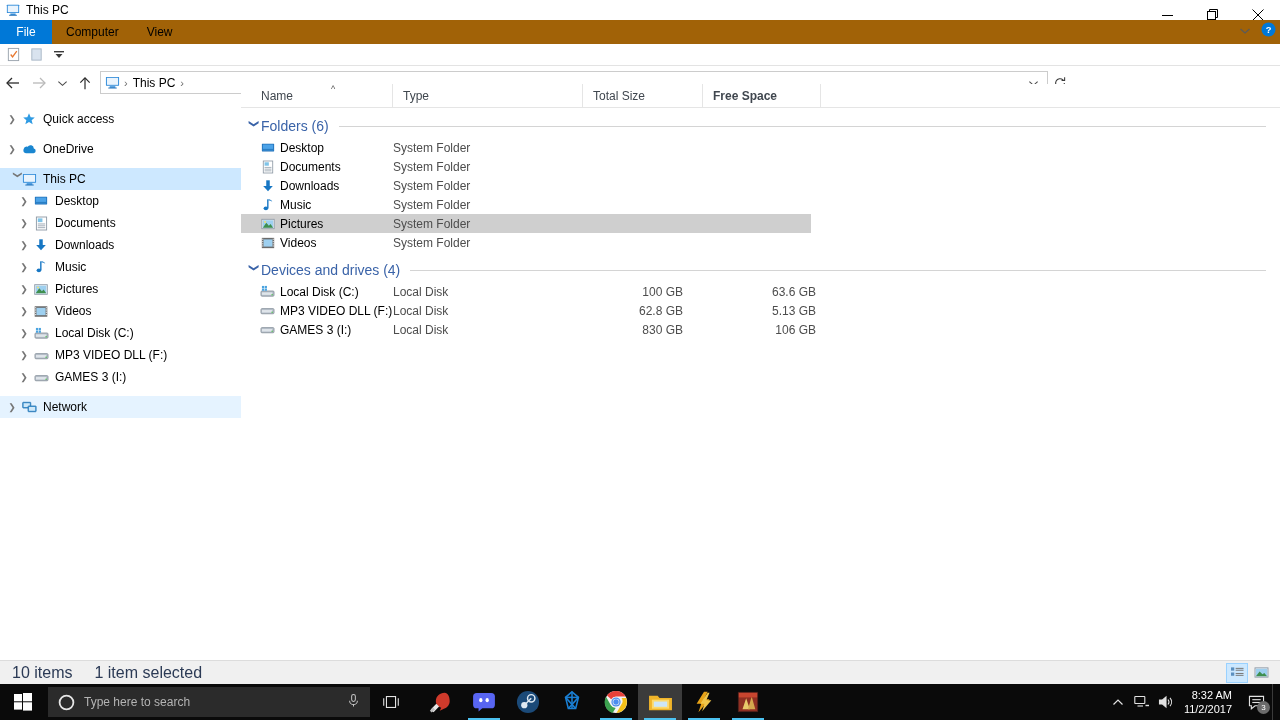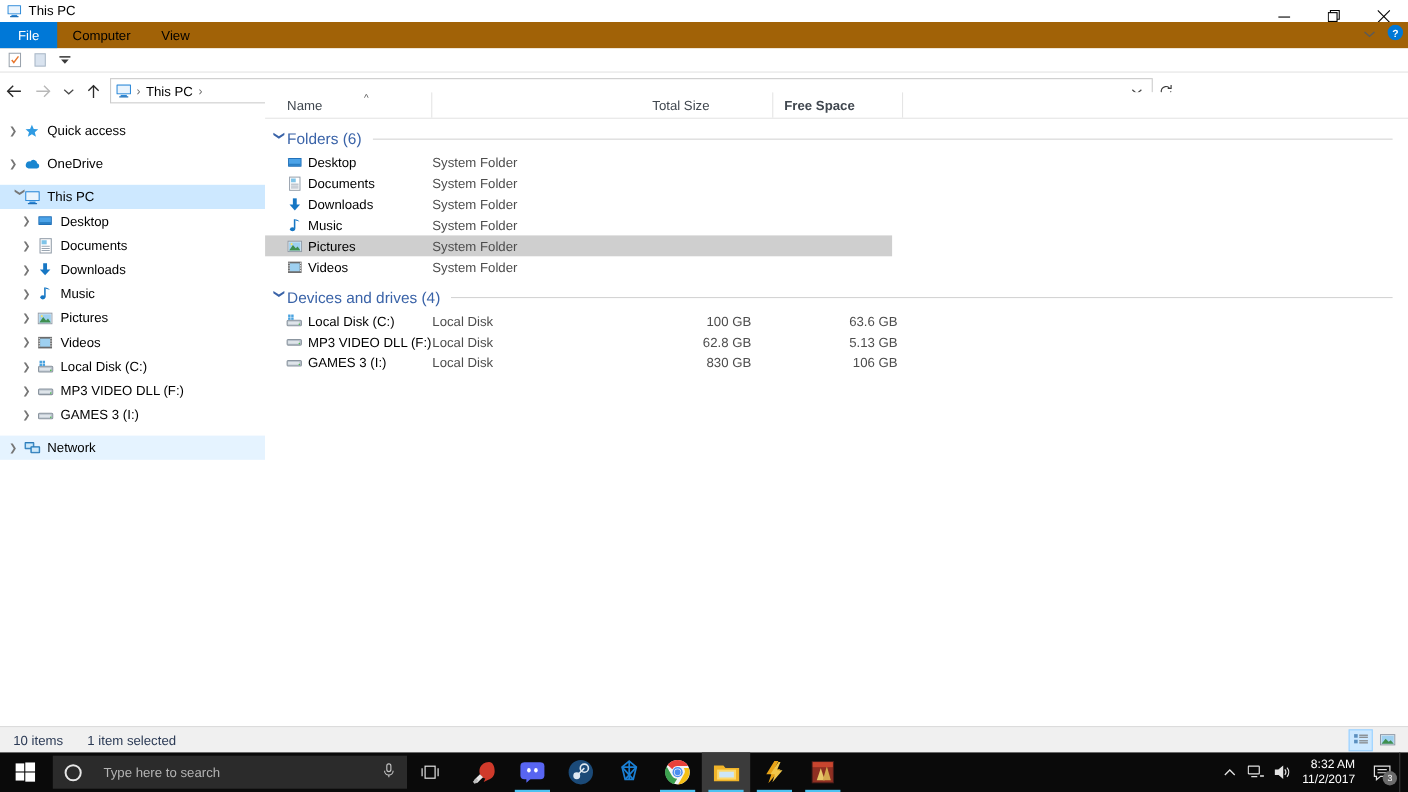--- a/index.html
+++ b/index.html
@@ -123,37 +123,37 @@
   .cell-name .ri { width: 17px; height: 16px; display: flex; align-items: center; justify-content: center; margin-right: 4px; }
   .cell-type { position: absolute; left: 152px; color: #4d4d4d; }
   .cell-size { position: absolute; left: 300px; width: 142px; text-align: right; color: #4d4d4d; }
   .cell-free { position: absolute; left: 440px; width: 135px; text-align: right; color: #4d4d4d; }
 
   
   .statusbar {
     position: absolute; left: 0; top: 660px; width: 1280px; height: 24px;
     background: #f0f0f0; border-top: 1px solid #dcdcdc; display: flex; align-items: center;
   }
-  .st-txt { font-size: 12px; color: #2b3a55; margin-left: 12px; }
+  .st-txt { font-size: 16px; color: #2b3a55; margin-left: 12px; }
   .st-txt.second { margin-left: 22px; }
   .viewbtns { margin-left: auto; display: flex; align-items: center; gap: 2px; margin-right: 8px; }
   .vbtn { width: 22px; height: 20px; display: flex; align-items: center; justify-content: center; }
   .vbtn.active { background: #cce8ff; border: 1px solid #99d1ff; }
 
   
   .taskbar {
     position: absolute; left: 0; top: 684px; width: 1280px; height: 36px;
     background: #0a0a0a; display: flex; align-items: center;
   }
   .startbtn { width: 46px; height: 36px; display: flex; align-items: center; justify-content: center; }
   .tb-search {
     width: 322px; height: 30px; background: #2b2b2b; display: flex; align-items: center; margin-left: 2px;
   }
   .tb-search .circ { margin-left: 10px; display: flex; }
-  .tb-search .ph { font-size: 12px; color: #b4b4b4; margin-left: 19px; }
+  .tb-search .ph { font-size: 12px; color: #b4b4b4; margin-left: 9px; }
   .tb-search .mic { margin-left: auto; margin-right: 10px; }
   .taskview { width: 42px; height: 36px; display: flex; align-items: center; justify-content: center; }
   .tbapps { display: flex; align-items: center; height: 36px; margin-left: 6px; }
   .tbapp {
     width: 44px; height: 36px; display: flex; align-items: center; justify-content: center;
     position: relative;
   }
   .tbapp.active { background: #3b3b3b; }
   .tbapp .ul { position: absolute; bottom: 0; left: 6px; width: 32px; height: 2px; background: #4cc2f1; }
   .tray { margin-left: auto; display: flex; align-items: center; height: 36px; }
@@ -486,20 +486,23 @@
     </div>
 
   </div>
 
   <div class="content">
 
     <div class="colhdr">
       <div class="col" style="left:10px; width:142px;">
         <span>Name</span>
         <span class="sortmark">^</span>
+      </div>
+      <div class="col" style="left:152px; width:190px;">
+        <span>Type</span>
       </div>
       <div class="col" style="left:342px; width:120px;">
         <span>Total Size</span>
       </div>
       <div class="col" style="left:462px; width:118px;font-weight:bold;">
         <span>Free Space</span>
       </div>
     </div>
 
     <div class="grouphdr">

